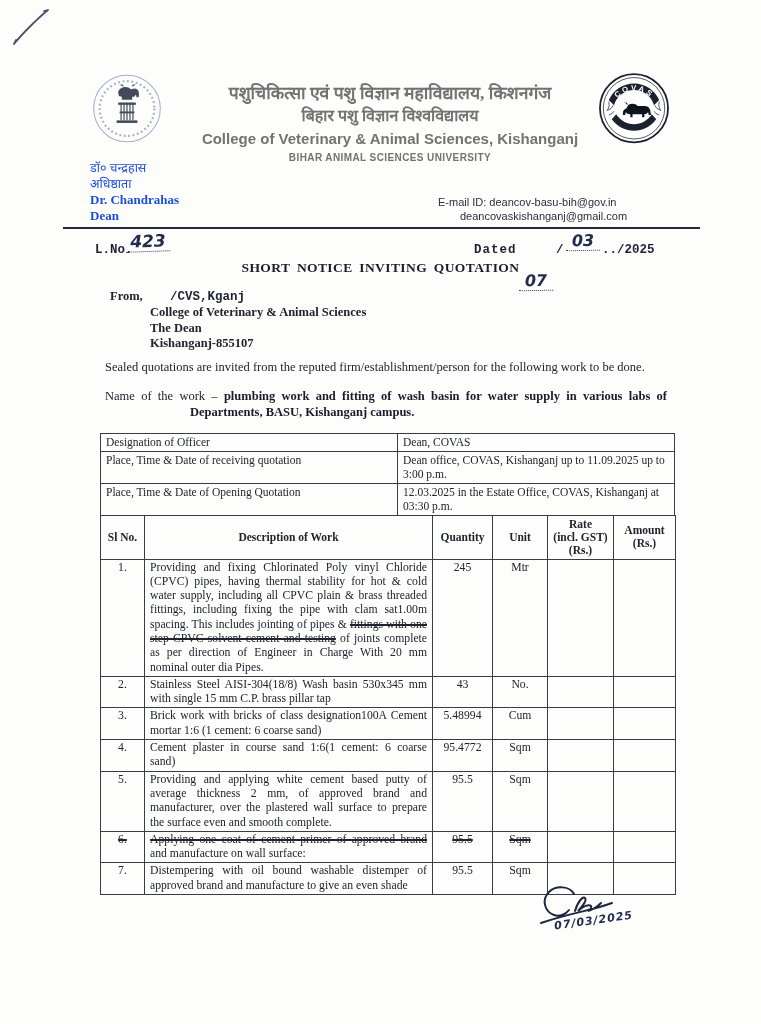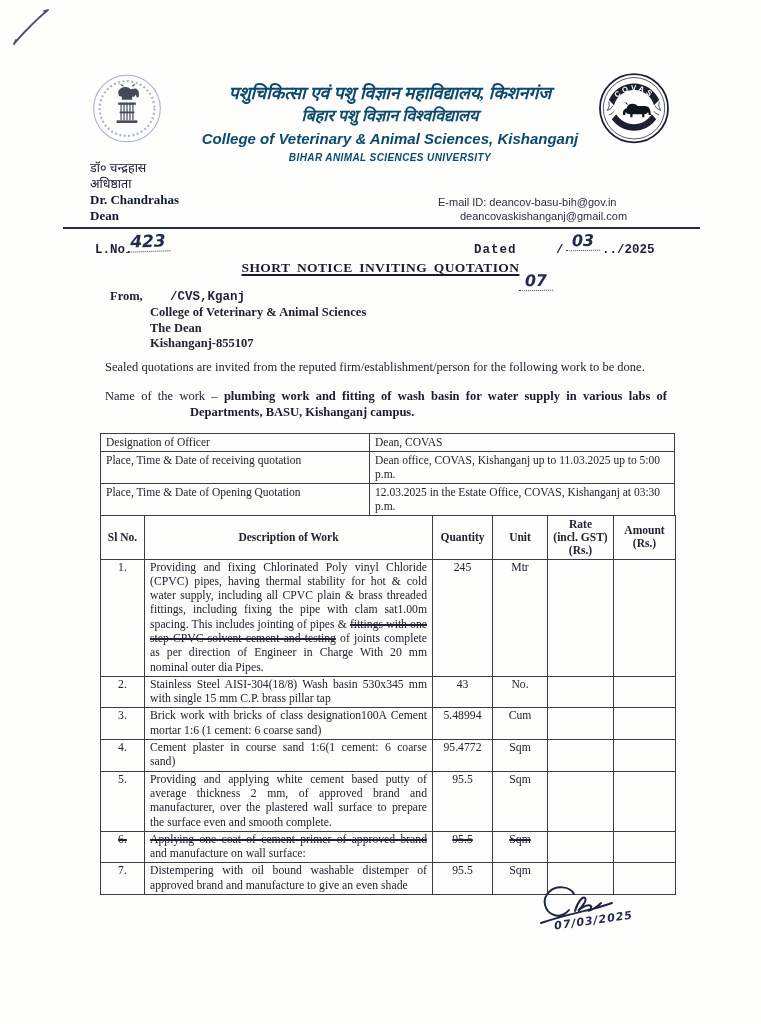--- a/index.html
+++ b/index.html
@@ -8,26 +8,26 @@
     position:relative; width:761px; height:1024px; margin:0 auto;
     background:#fdfdfc; overflow:hidden;
     font-family:"Liberation Serif", serif; color:#20242f;
   }
   
   .checkmark { position:absolute; left:8px; top:4px; }
   
   .left-logo  { position:absolute; left:90px;  top:70px; width:74px; height:80px; opacity:.85; }
   .right-logo { position:absolute; left:597px; top:72px; width:74px; height:74px; }
   
-  .head-block { position:absolute; left:170px; top:82px; width:440px; text-align:center; color:#0c4a6e;font-style:italic; }
+  .head-block { position:absolute; left:170px; top:82px; width:440px; text-align:center; color:#737373; }
   .hi1 { font-size:17.5px; font-weight:bold; line-height:23px; }
   .hi2 { font-size:16px;   font-weight:bold; line-height:22px; }
   .en1 { font-family:"Liberation Sans", sans-serif; font-size:15px; font-weight:bold; line-height:20px; margin-top:2px; }
   .en2 { font-family:"Liberation Sans", sans-serif; font-size:10px; font-weight:bold; letter-spacing:.4px; line-height:18px; }
-  .officer { position:absolute; left:90px; top:161px; font-size:12.5px; line-height:15.5px; color:#0f172a; }
+  .officer { position:absolute; left:90px; top:161px; font-size:12.5px; line-height:15.5px; color:#1d4ed8; }
   .officer .en { font-weight:bold; font-size:13px; }
   .contact { position:absolute; left:438px; top:195px; width:240px;
              font-family:"Liberation Sans", sans-serif; font-size:11px; line-height:14px; color:#2a2f3f; }
   .contact .l2 { padding-left:22px; }
   .rule { position:absolute; left:63px; top:227px; width:637px; border-top:2.5px solid #262a38; }
   
   .refline { position:absolute; left:0; top:233px; width:761px; height:28px;
              font-family:"Liberation Mono","DejaVu Sans Mono",monospace; font-weight:bold;
              font-size:12.5px; color:#1d2233; }
   .refline .lno   { position:absolute; left:95px;  top:10px; }
@@ -37,32 +37,32 @@
         color:#222c4e; display:inline-block; }
   .blank { display:inline-block; border-bottom:1.6px dotted #3a3f52; text-align:center; }
   .b-lno   { position:absolute; left:126px; top:-2px; width:44px; font-size:17px; transform:rotate(-2deg); }
   .b-day   { position:absolute; left:519px; top:-2px; width:34px; font-size:16px; transform:rotate(-1deg);margin-top:40px; }
   .slash-d { position:absolute; left:556px; top:10px; }
   .b-mon   { position:absolute; left:566px; top:-2px; width:34px; font-size:16px; transform:rotate(-1deg); }
   .ysuf    { position:absolute; left:602px; top:10px; }
   
   .title { position:absolute; left:0; top:260px; width:761px; text-align:center;
            font-size:13.5px; font-weight:bold; letter-spacing:.4px; word-spacing:3px;
-           text-decoration:underline; text-decoration-thickness:1.5px; text-underline-offset:2px; color:#191d2b; }
+           text-decoration-thickness:1.5px; text-underline-offset:2px; color:#191d2b; }
   .from-label { position:absolute; left:110px; top:289px; font-size:12.5px; font-weight:bold; }
   .from-lines { position:absolute; left:150px; top:305px; font-size:12.5px; font-weight:bold; line-height:15.5px; }
   .intro { position:absolute; left:105px; top:360px; width:596px; font-size:12.5px; }
   .workname { position:absolute; left:105px; top:388px; width:562px; font-size:12.5px;
               text-align:justify; padding-left:85px; text-indent:-85px; line-height:16px; }
   .workname b { color:#191d2b; }
   
   .tables { position:absolute; left:100px; top:433px; width:575px; }
   table { border-collapse:collapse; table-layout:fixed; width:575px; font-size:11.5px; color:#20242f; }
   td, th { border:1px solid #3a3b45; vertical-align:top; padding:1px 5px; }
-  .info-table td.lbl { width:269px; }
+  .info-table td.lbl { width:297px; }
   .info-table td { line-height:14.5px; height:17px; }
   .work-table { margin-top:-1px; }
   .work-table th { font-weight:bold; text-align:center; vertical-align:middle;
                    white-space:pre-line; line-height:13px; height:42px; padding:2px 3px; }
   .work-table td { line-height:14.3px; font-size:11.7px; }
   .work-table td.c { text-align:center; }
   .work-table td.desc { text-align:justify; }
   .strike { text-decoration:line-through; text-decoration-thickness:1.5px; }
   
   .signature { position:absolute; left:528px; top:884px; width:120px; height:70px; }
@@ -162,21 +162,21 @@
 
   <div class="tables">
     <table class="info-table">
       <tbody>
         <tr>
           <td class="lbl">Designation of Officer</td>
           <td>Dean, COVAS</td>
         </tr>
         <tr>
           <td class="lbl">Place, Time &amp; Date of receiving quotation</td>
-          <td>Dean office, COVAS, Kishanganj up to 11.03.2025 up to 5:00 p.m.</td>
+          <td>Dean office, COVAS, Kishanganj up to 11.09.2025 up to 3:00 p.m.</td>
         </tr>
         <tr>
           <td class="lbl">Place, Time &amp; Date of Opening Quotation</td>
           <td>12.03.2025 in the Estate Office, COVAS, Kishanganj at 03:30 p.m.</td>
         </tr>
       </tbody>
     </table>
 
     <table class="work-table">
       <colgroup>

